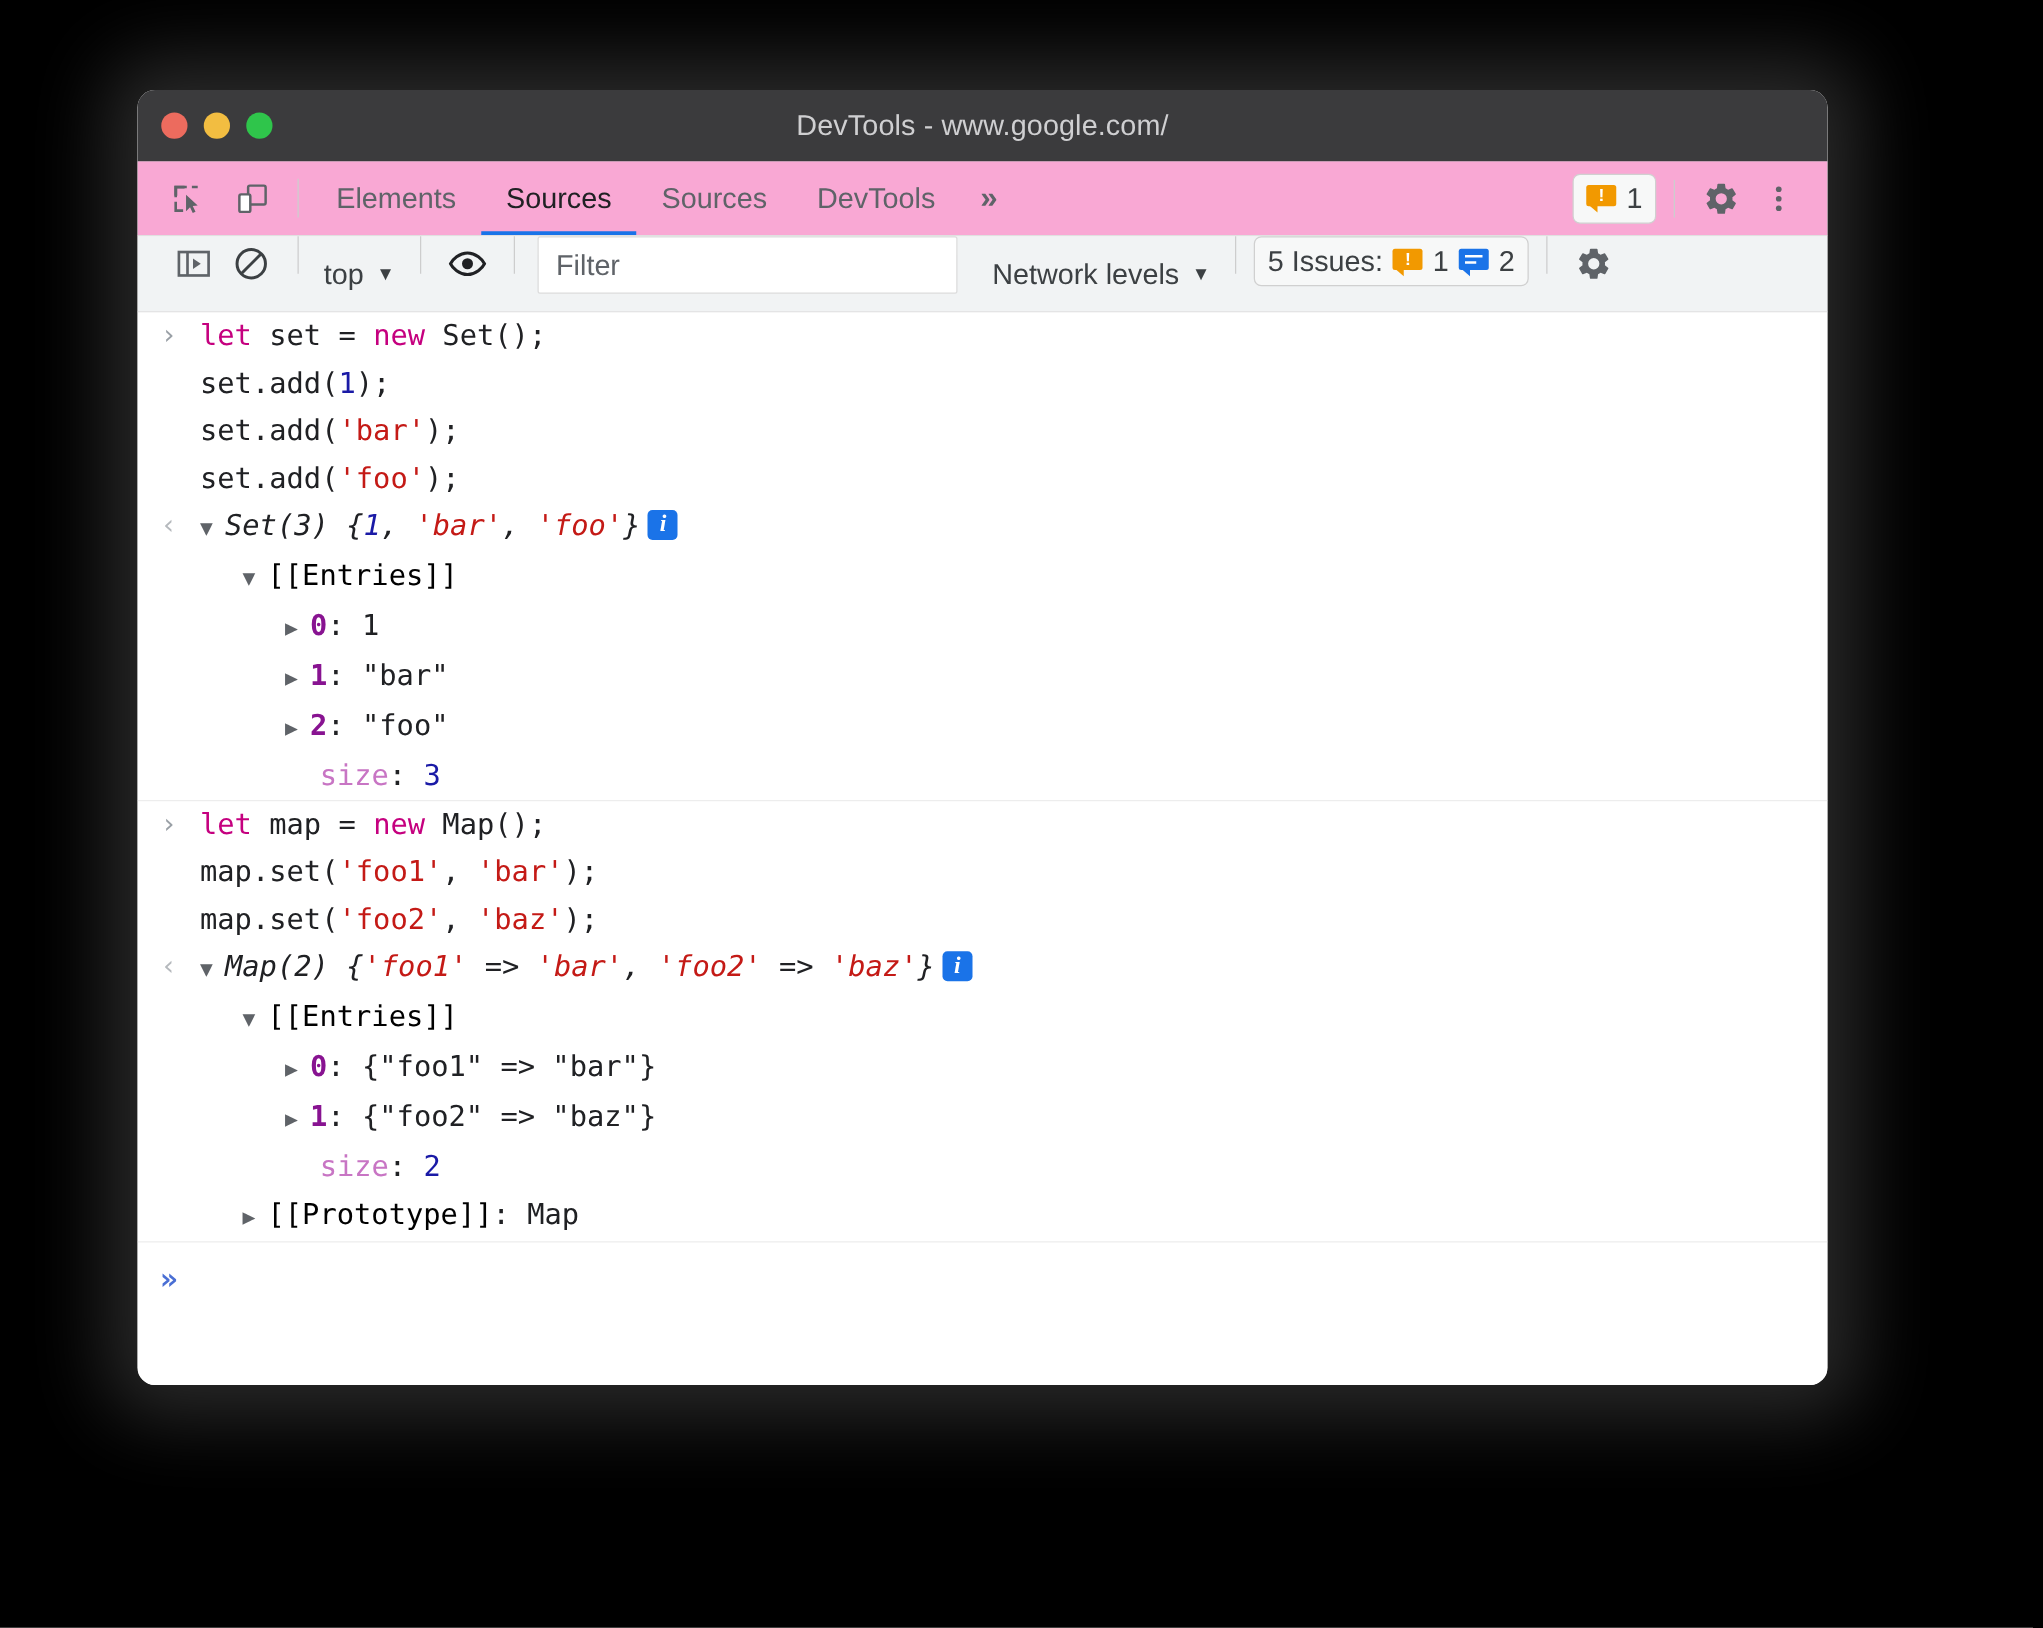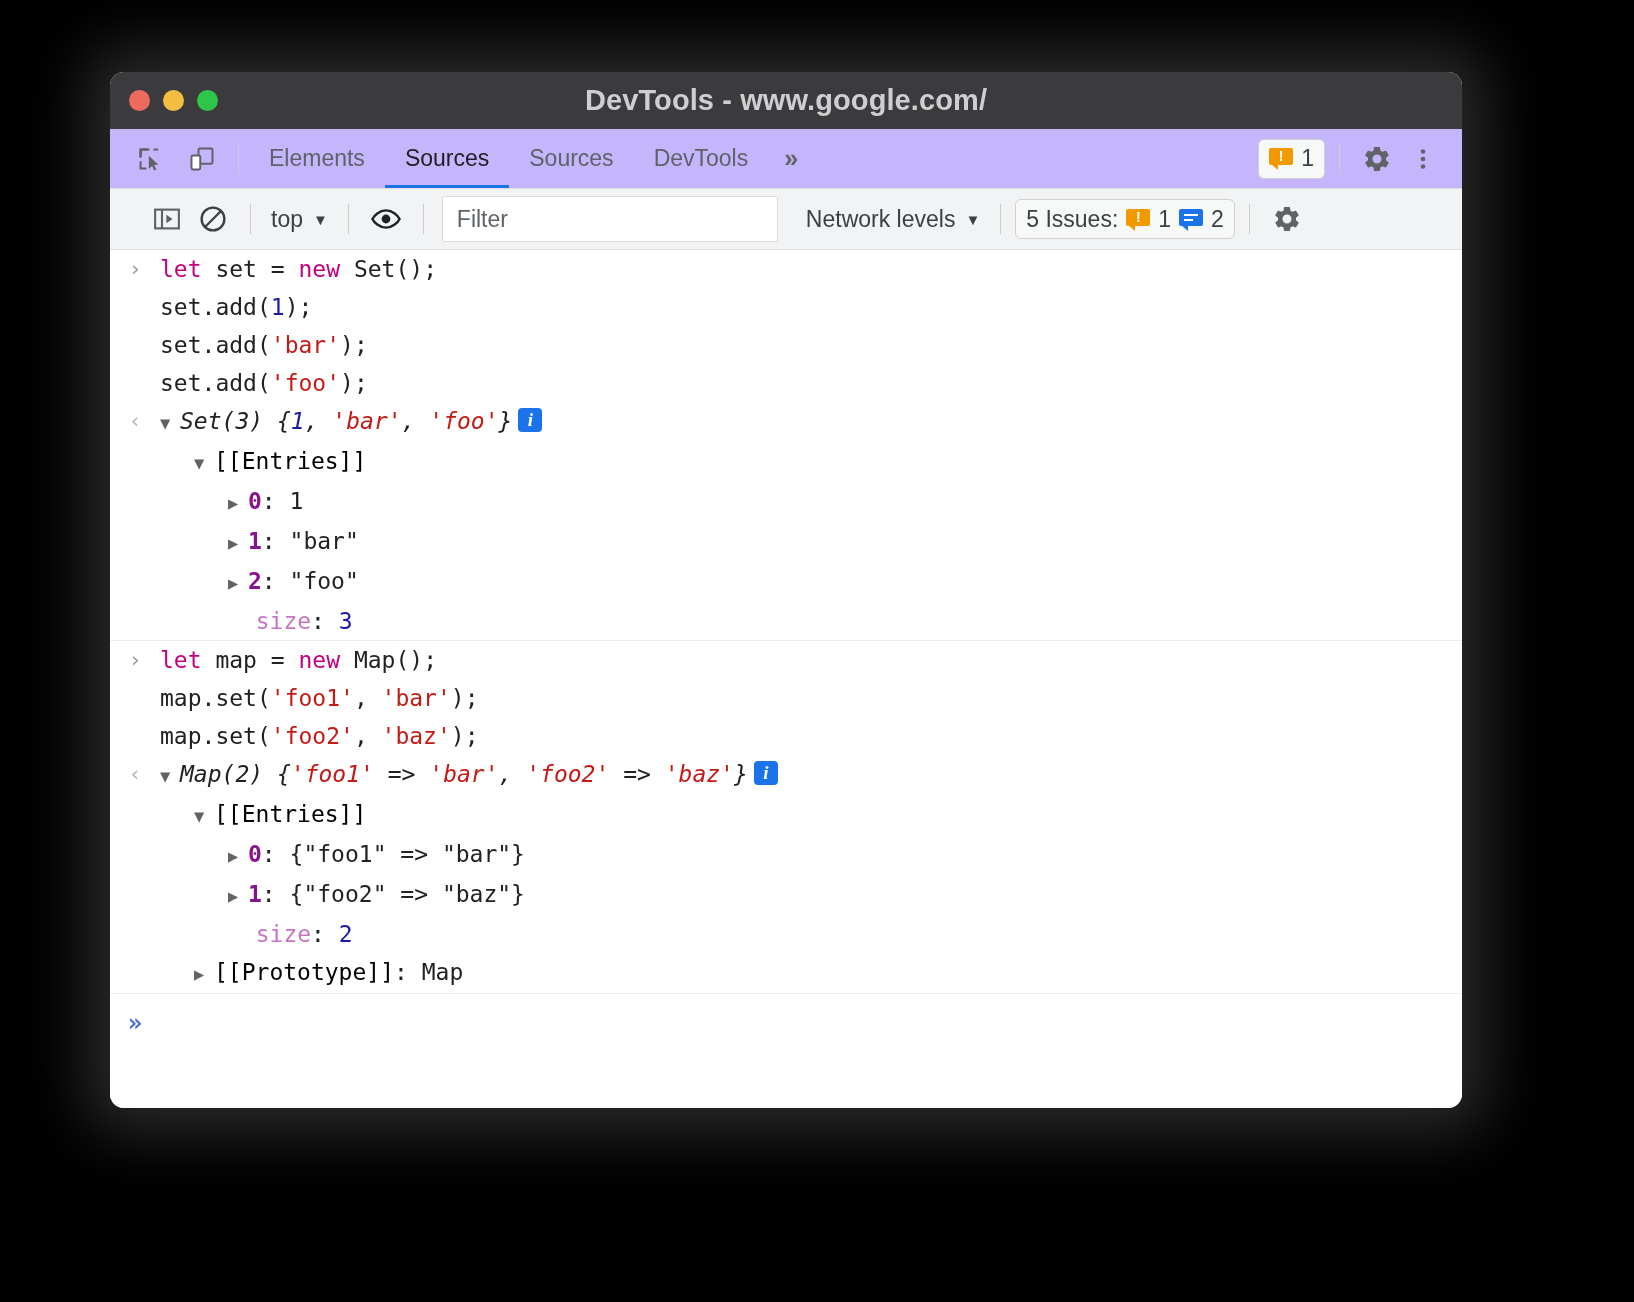--- a/index.html
+++ b/index.html
@@ -49,31 +49,31 @@
     border-radius: 50%;
   }
   .light.close  { background: #ec6b5e; }
   .light.min    { background: #f2bd41; }
   .light.max    { background: #2fc54b; }
   #window-title {
     position: absolute;
     left: 0; right: 0;
     text-align: center;
     color: #cfcfd1;
-    font-size: 29px;
-    font-weight: bold;
+    font-size: 23px;
+    font-weight: normal;
     letter-spacing: 0.1px;
     pointer-events: none;
   }
 
   
   #tabbar {
     flex: 0 0 59px;
     height: 59px;
-    background: #c4b5fd;
+    background: #f9a8d4;
     border-bottom: 1px solid #e0e0e0;
     display: flex;
     align-items: stretch;
     padding-left: 14px;
   }
   .tb-icon-btn {
     width: 52px;
     display: flex;
     align-items: center;
     justify-content: center;
@@ -194,22 +194,21 @@
     width: 46px;
   }
 
   
   #console-toolbar {
     flex: 0 0 60px;
     height: 60px;
     background: #f1f3f4;
     border-bottom: 1px solid #e0e0e0;
     display: flex;
-    align-items: center;
-    padding-left: 34px;
+    padding-left: 22px;
   }
   .ct-icon {
     width: 46px;
     height: 44px;
     display: flex;
     align-items: center;
     justify-content: center;
     cursor: pointer;
   }
   .ct-sep {

